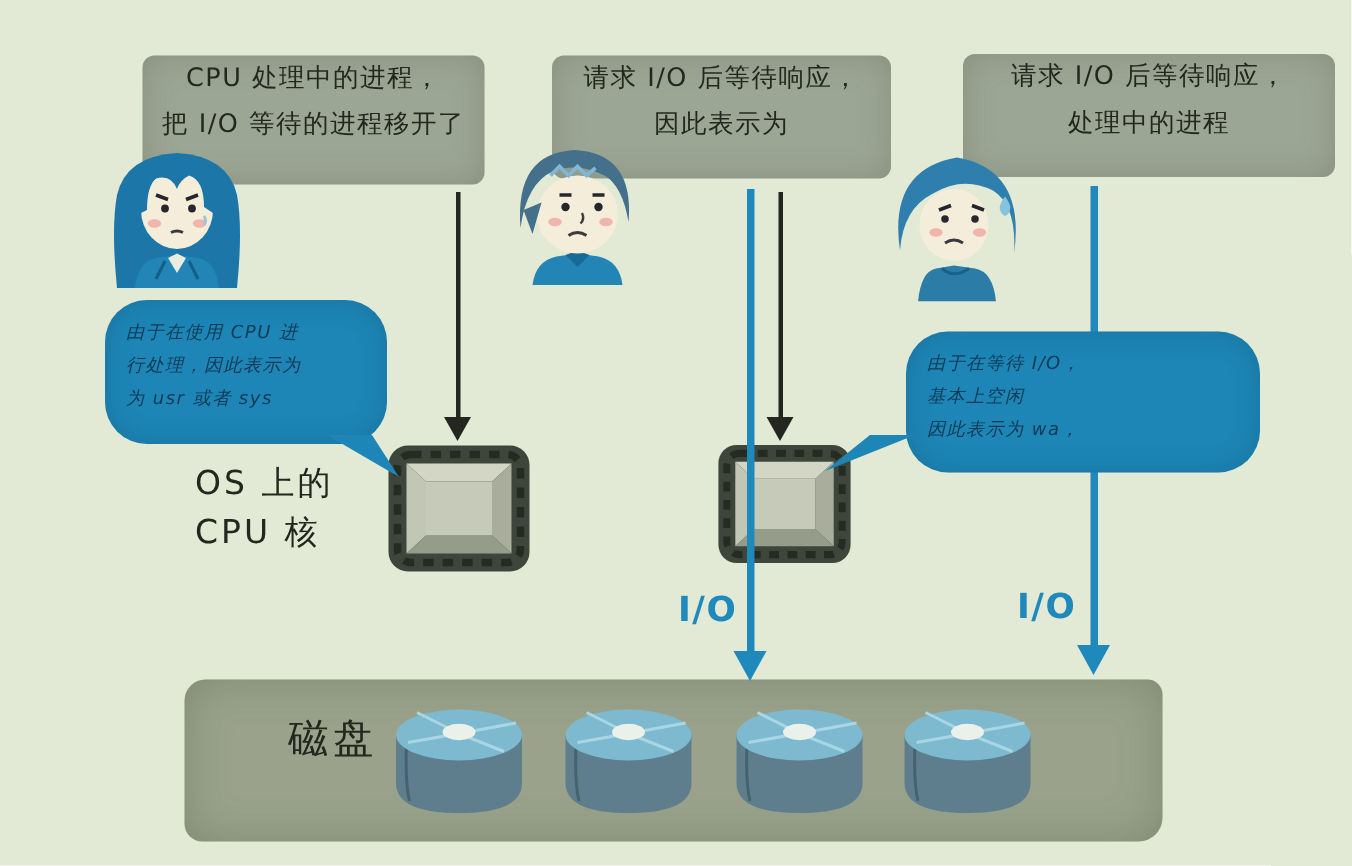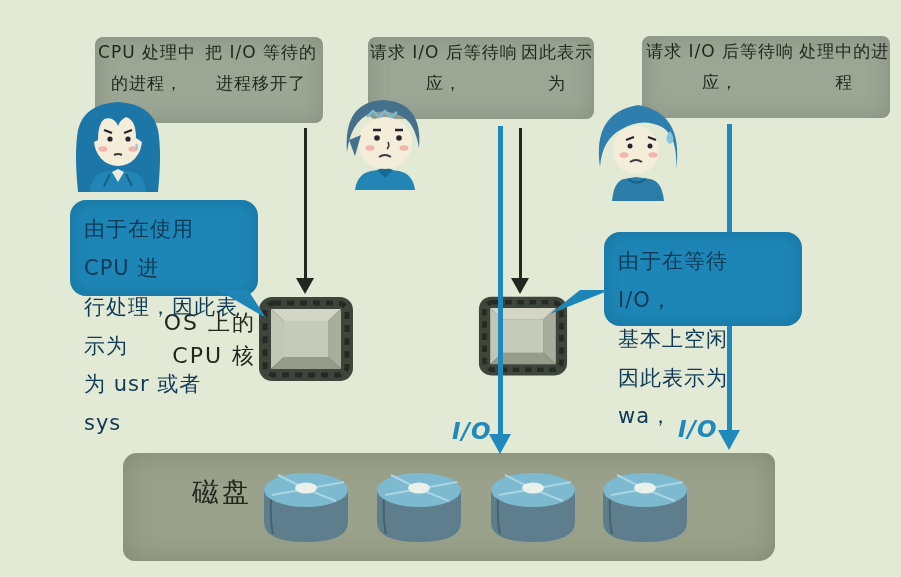--- a/index.html
+++ b/index.html
@@ -5,49 +5,50 @@
   html,body{margin:0;padding:0;background:#ffffff;}
   .canvas{
     position:relative;width:901px;height:577px;overflow:hidden;
     background:#e2e9d5;
     font-family:"DejaVu Sans","Liberation Sans",sans-serif;
   }
   
   .gbubble{
     position:absolute;background:#9ca695;border-radius:8px;
     color:#23281e;text-align:center;
-    display:flex;flex-direction:row;justify-content:flex-start;
+    display:flex;flex-direction:column;justify-content:flex-start;
     font-size:17px;line-height:1.8;letter-spacing:1px;
     box-shadow:inset 0 0 22px rgba(70,80,62,.25);
   }
   .gb1{left:95px;top:37px;width:228px;height:86px;}
   .gb2{left:368px;top:37px;width:226px;height:82px;}
   .gb3{left:642px;top:36px;width:248px;height:82px;}
   
   .bbubble{
-    position:absolute;background:#1d86b6;border-radius:16px;
-    color:#0f3a55;font-size:21px;line-height:1.85;letter-spacing:1px;
+    position:absolute;background:#1d86b6;border-radius:28px;
+    color:#0f3a55;font-size:12px;line-height:1.85;letter-spacing:1px;
     padding:10px 14px;box-sizing:border-box;
     box-shadow:inset 0 0 18px rgba(10,60,90,.25);
     z-index:6;
+    font-style:italic;
   }
   .bb1{left:70px;top:200px;width:188px;height:96px;}
-  .bb2{left:604px;top:232px;width:198px;height:94px;}
+  .bb2{left:604px;top:221px;width:236px;height:94px;}
   .tail{position:absolute;z-index:6;}
   
   .vline{position:absolute;z-index:5;}
   .vline.black{width:3px;background:#23271f;}
   .vline.blue{width:5px;background:#2089bb;}
   .ahead{position:absolute;width:0;height:0;z-index:5;}
   .ahead.black{border-left:9px solid transparent;border-right:9px solid transparent;border-top:16px solid #23271f;}
   .ahead.blue{border-left:11px solid transparent;border-right:11px solid transparent;border-top:20px solid #2089bb;}
   
   .lbl{position:absolute;color:#23281e;z-index:4;}
-  .os-label{left:130px;top:306px;width:126px;text-align:right;font-size:22px;line-height:33px;letter-spacing:2px;}
-  .io-label{color:#2089bb;font-style:italic;font-size:23px;font-weight:bold;letter-spacing:1px;margin-top:24px;}
+  .os-label{left:130px;top:306px;width:126px;text-align:left;font-size:22px;line-height:33px;letter-spacing:2px;}
+  .io-label{color:#2089bb;font-size:23px;font-weight:bold;letter-spacing:1px;}
   .io1{left:452px;top:394px;}
   .io2{left:678px;top:392px;}
   .disk-label{left:192px;top:474px;font-size:27px;letter-spacing:3px;}
   
   .disk-band{
     position:absolute;left:123px;top:453px;width:652px;height:108px;
     background:#9aa28b;border-radius:14px 10px 16px 12px;
     box-shadow:inset 0 0 30px rgba(70,78,58,.3);
     z-index:2;
   }

